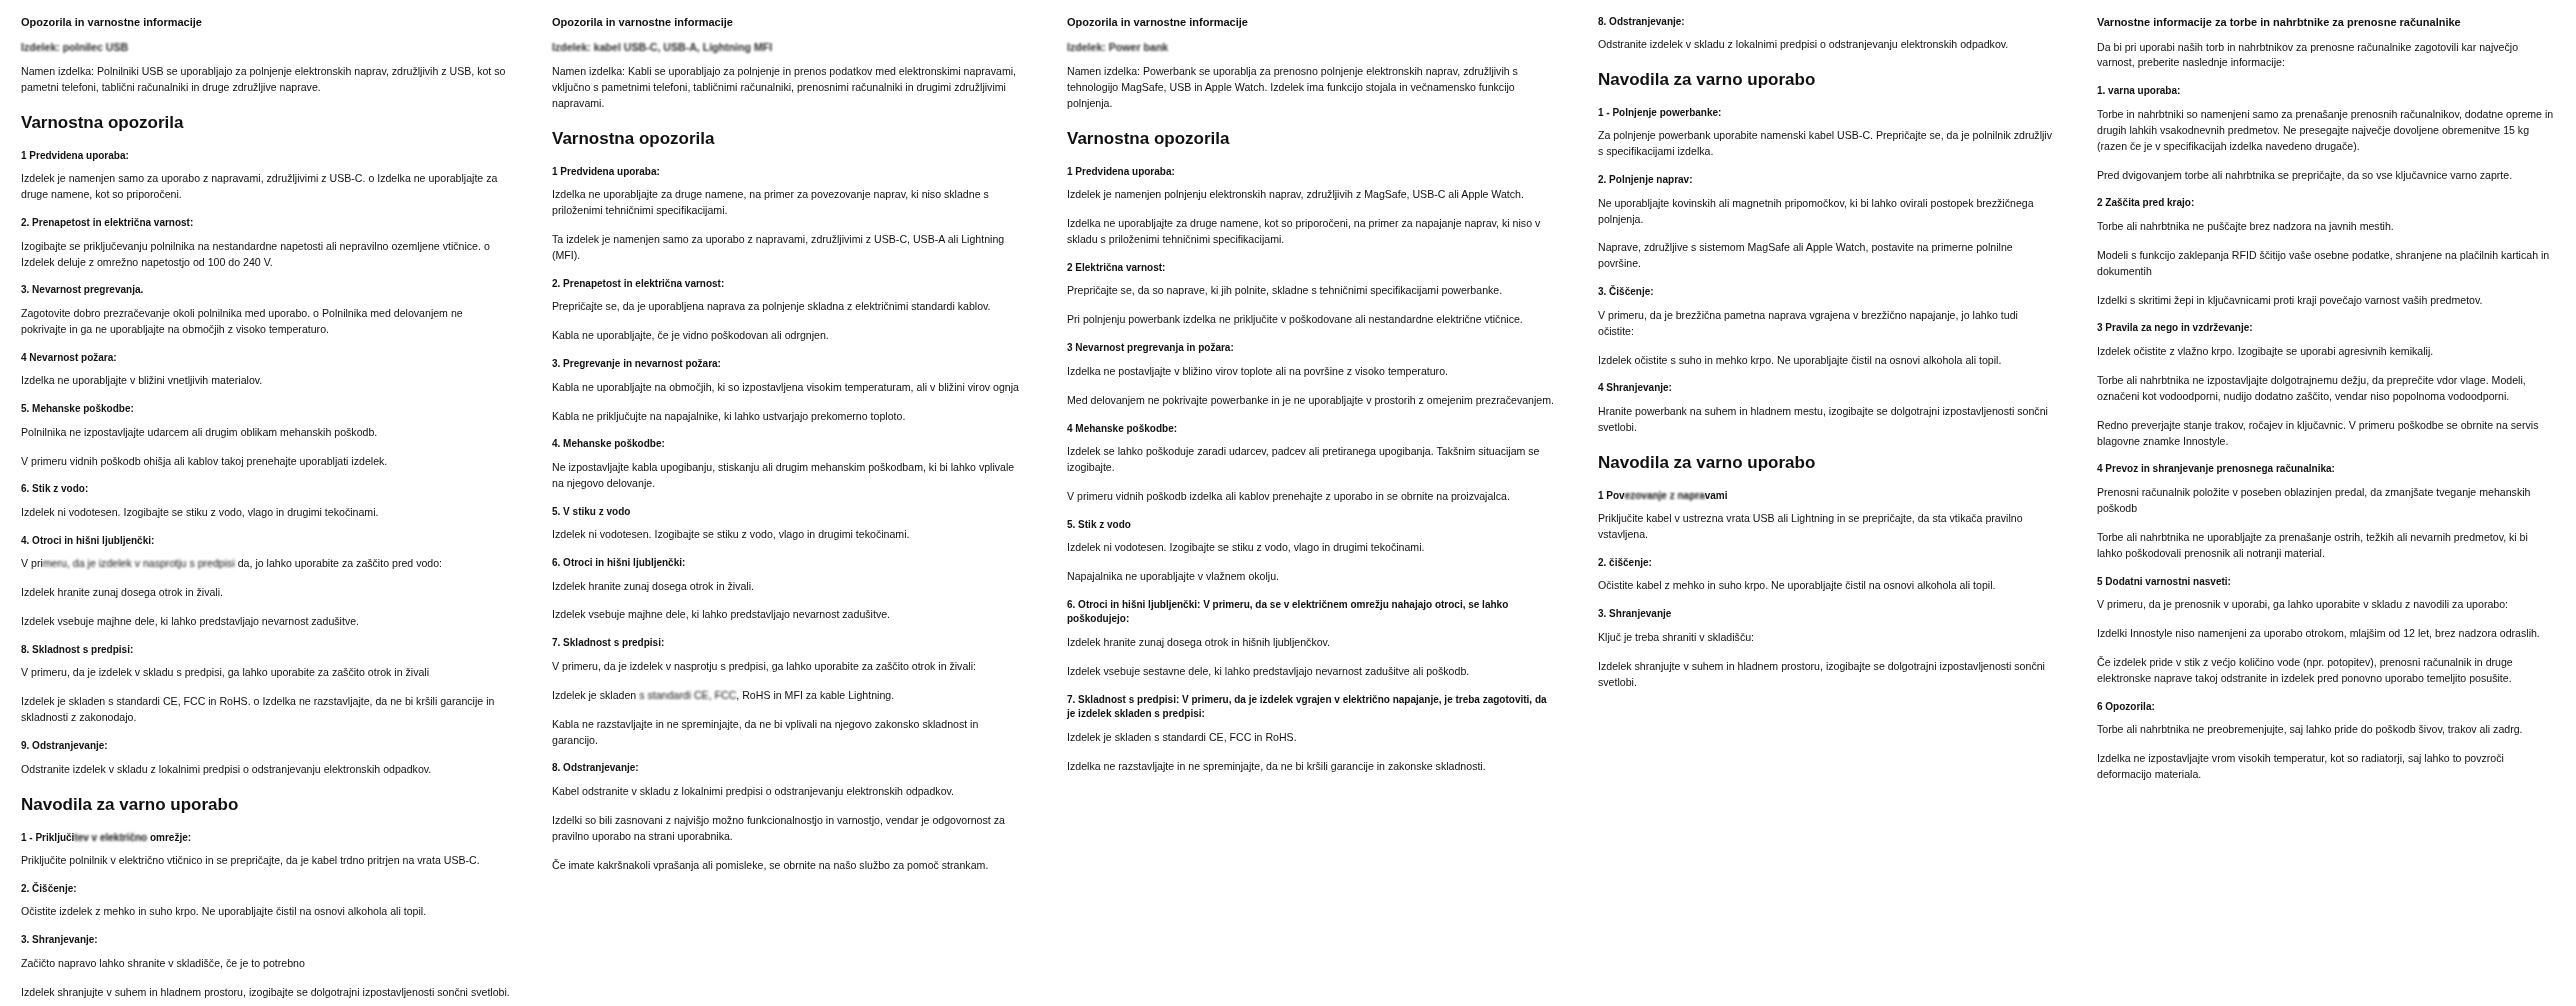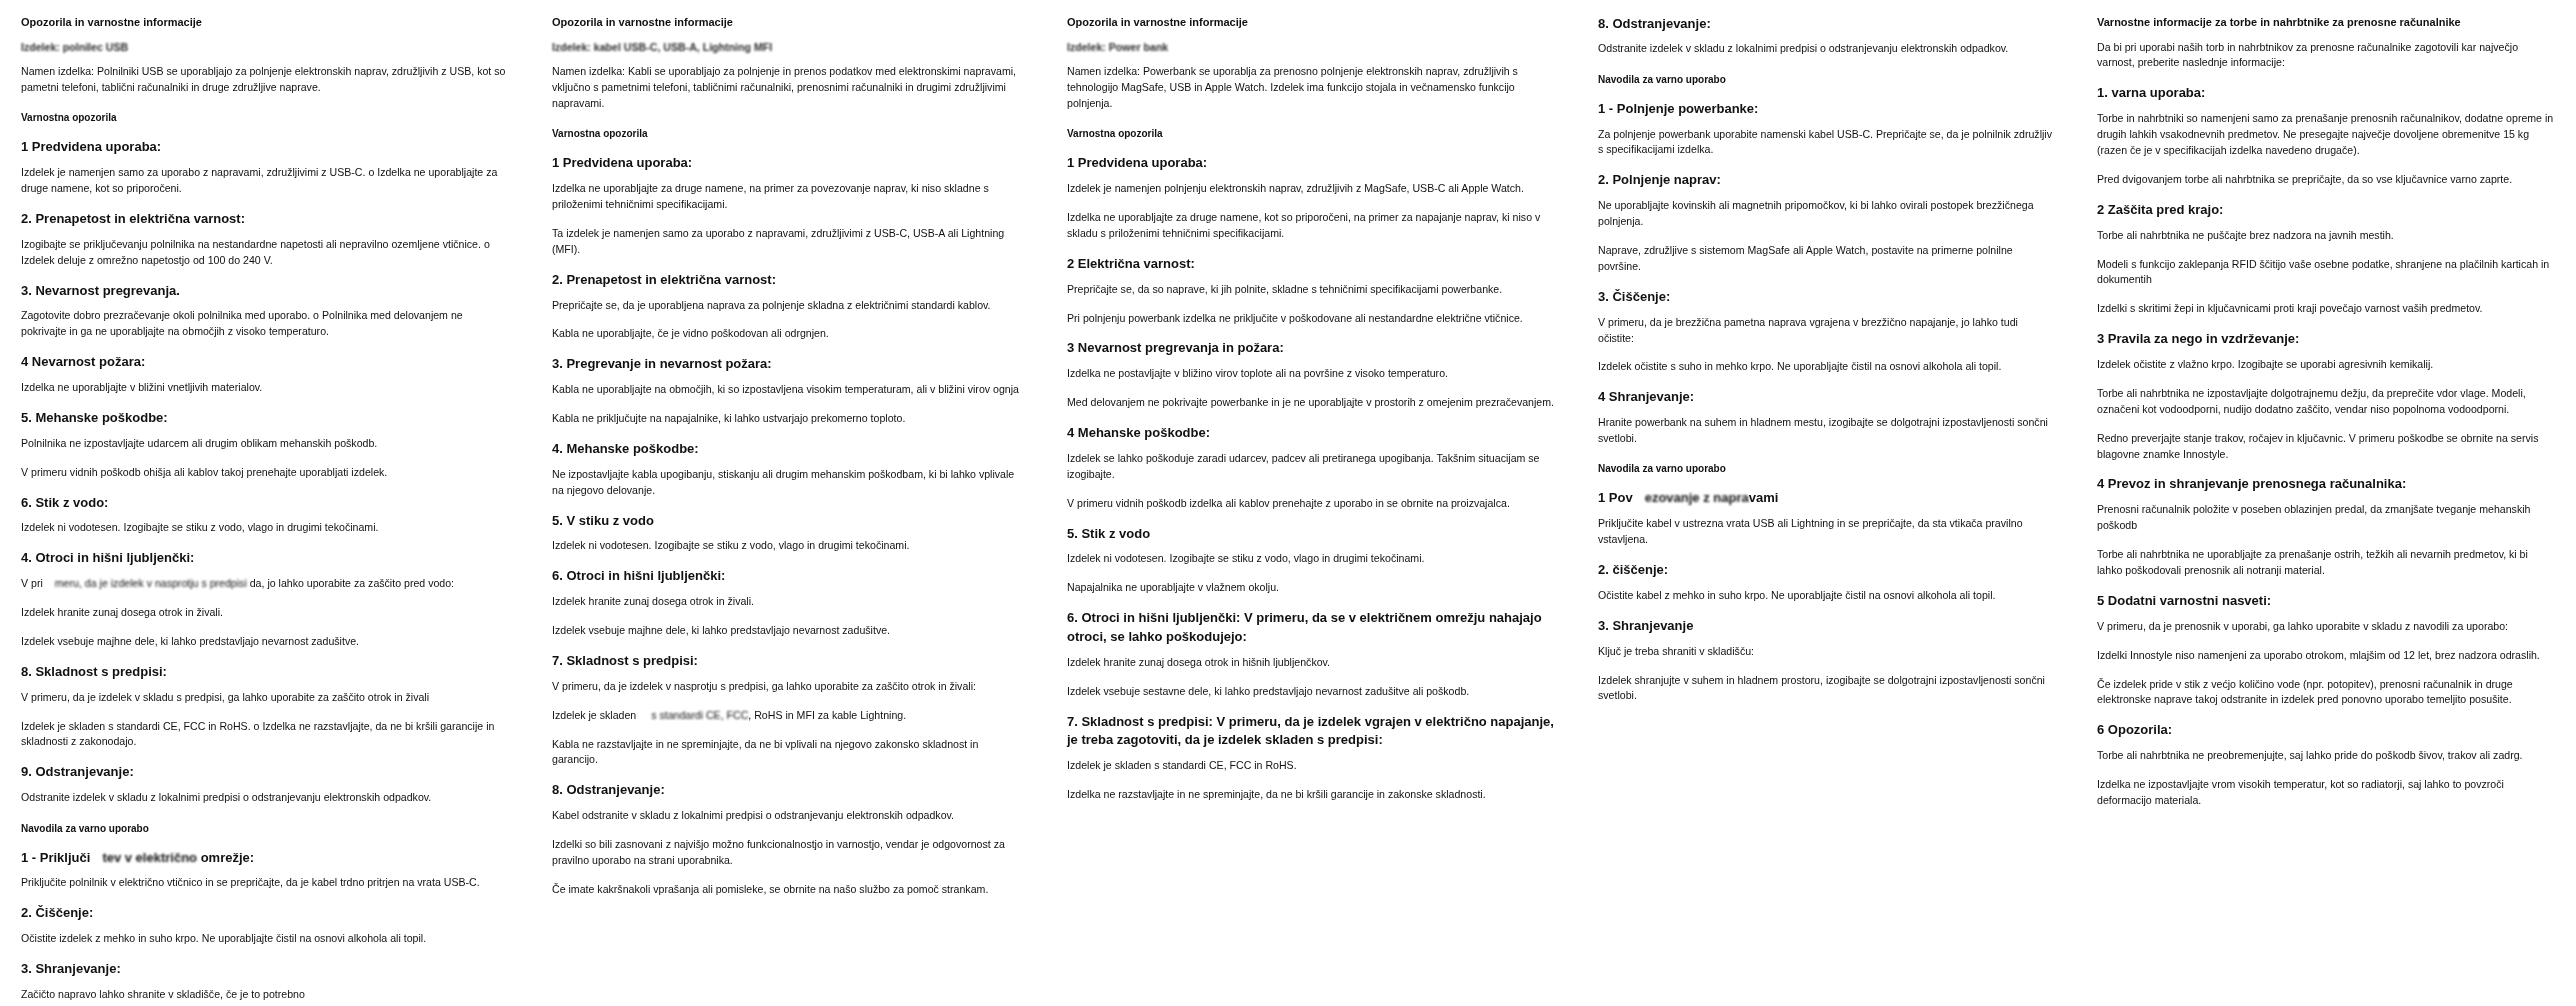--- a/index.html
+++ b/index.html
@@ -48,33 +48,32 @@
     line-height: 1.4;
   }
   .blurred {
     color: #2b2b2b;
     filter: blur(1.3px);
     display: inline;
   }
   .blurred-soft {
     filter: blur(0.9px);
     display: inline;
-    margin-left: 12px;
   }
   p.para {
     margin: 0 0 13px 0;
     line-height: 1.5;
   }
   h3.section {
+    font-size: 17px;
+    font-weight: bold;
+    margin: 14.5px 0 9.7px 0;
+  }
+  h4.item-title {
     font-size: 10px;
-    font-weight: bold;
-    margin: 14.5px 0 9.7px 0;
-  }
-  h4.item-title {
-    font-size: 13px;
     font-weight: bold;
     margin: 13px 0 8px 0;
     line-height: 1.45;
   }
 </style>
 </head>
 <body>
 
 <div class="page">
 

